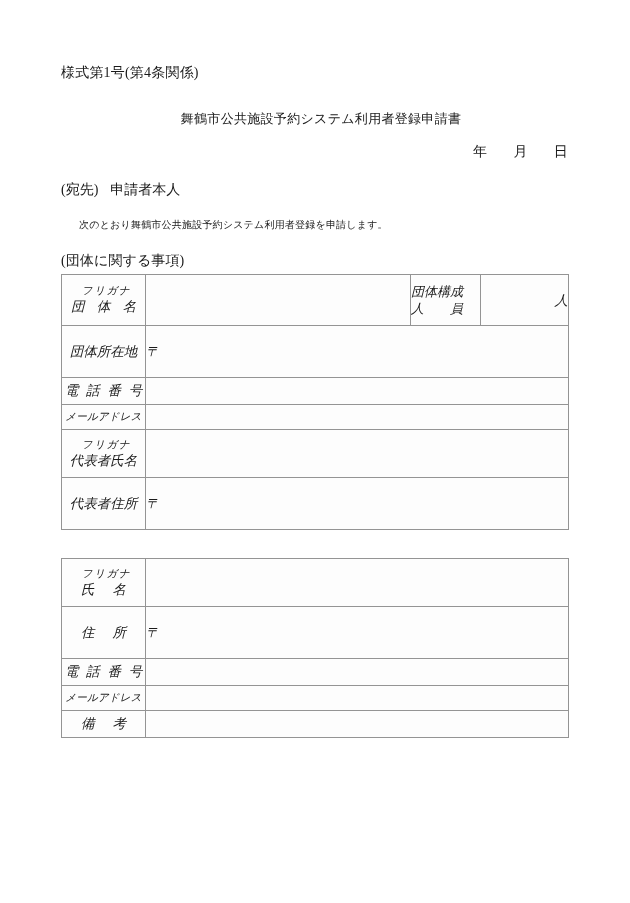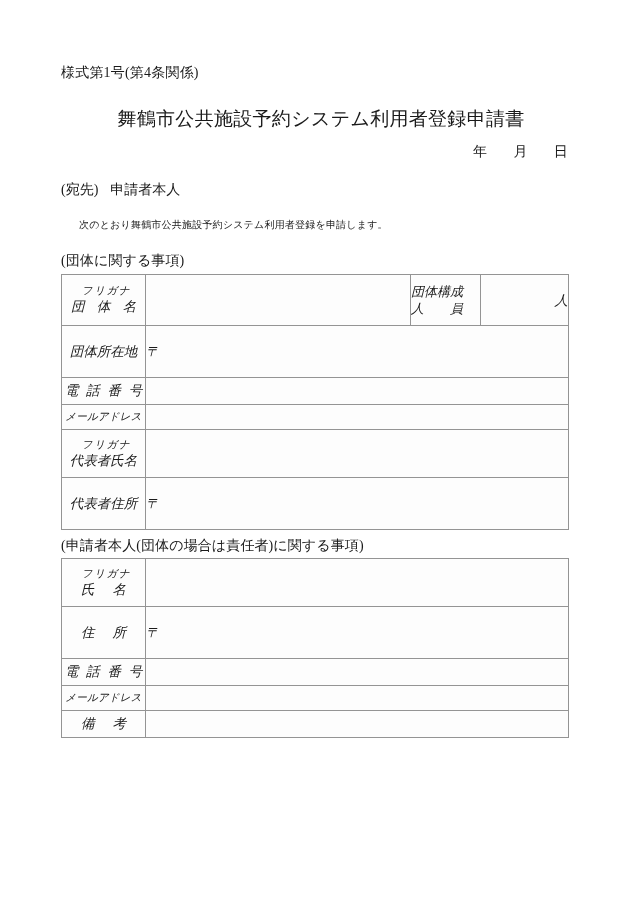--- a/index.html
+++ b/index.html
@@ -35,21 +35,21 @@
     letter-spacing: 0.2px;
     white-space: nowrap;
   }
 
   .doc-title {
     position: absolute;
     left: 0;
     right: 0;
     top: 109px;
     text-align: center;
-    font-size: 19px;
+    font-size: 13px;
     line-height: 20px;
     letter-spacing: 0.3px;
     padding-left: 12px;
   }
 
   .date-line {
     position: absolute;
     right: 62px;
     top: 143px;
     font-size: 14px;
@@ -262,21 +262,20 @@
           <span class="main-label">代表者住所</span>
         </td>
         <td class="value-cell" colspan="3">
           <span class="postal">〒</span>
           <span></span>
         </td>
       </tr>
     </tbody>
   </table>
 
-  <div class="section-label person-section">(申請者本人(団体の場合は責任者)に関する事項)</div>
 
   <table class="form-table person-table">
     <colgroup>
       <col style="width:84px">
       <col>
     </colgroup>
     <tbody>
       <tr class="row-h-48">
         <td class="label-cell">
           <span class="furigana">フリガナ</span>

